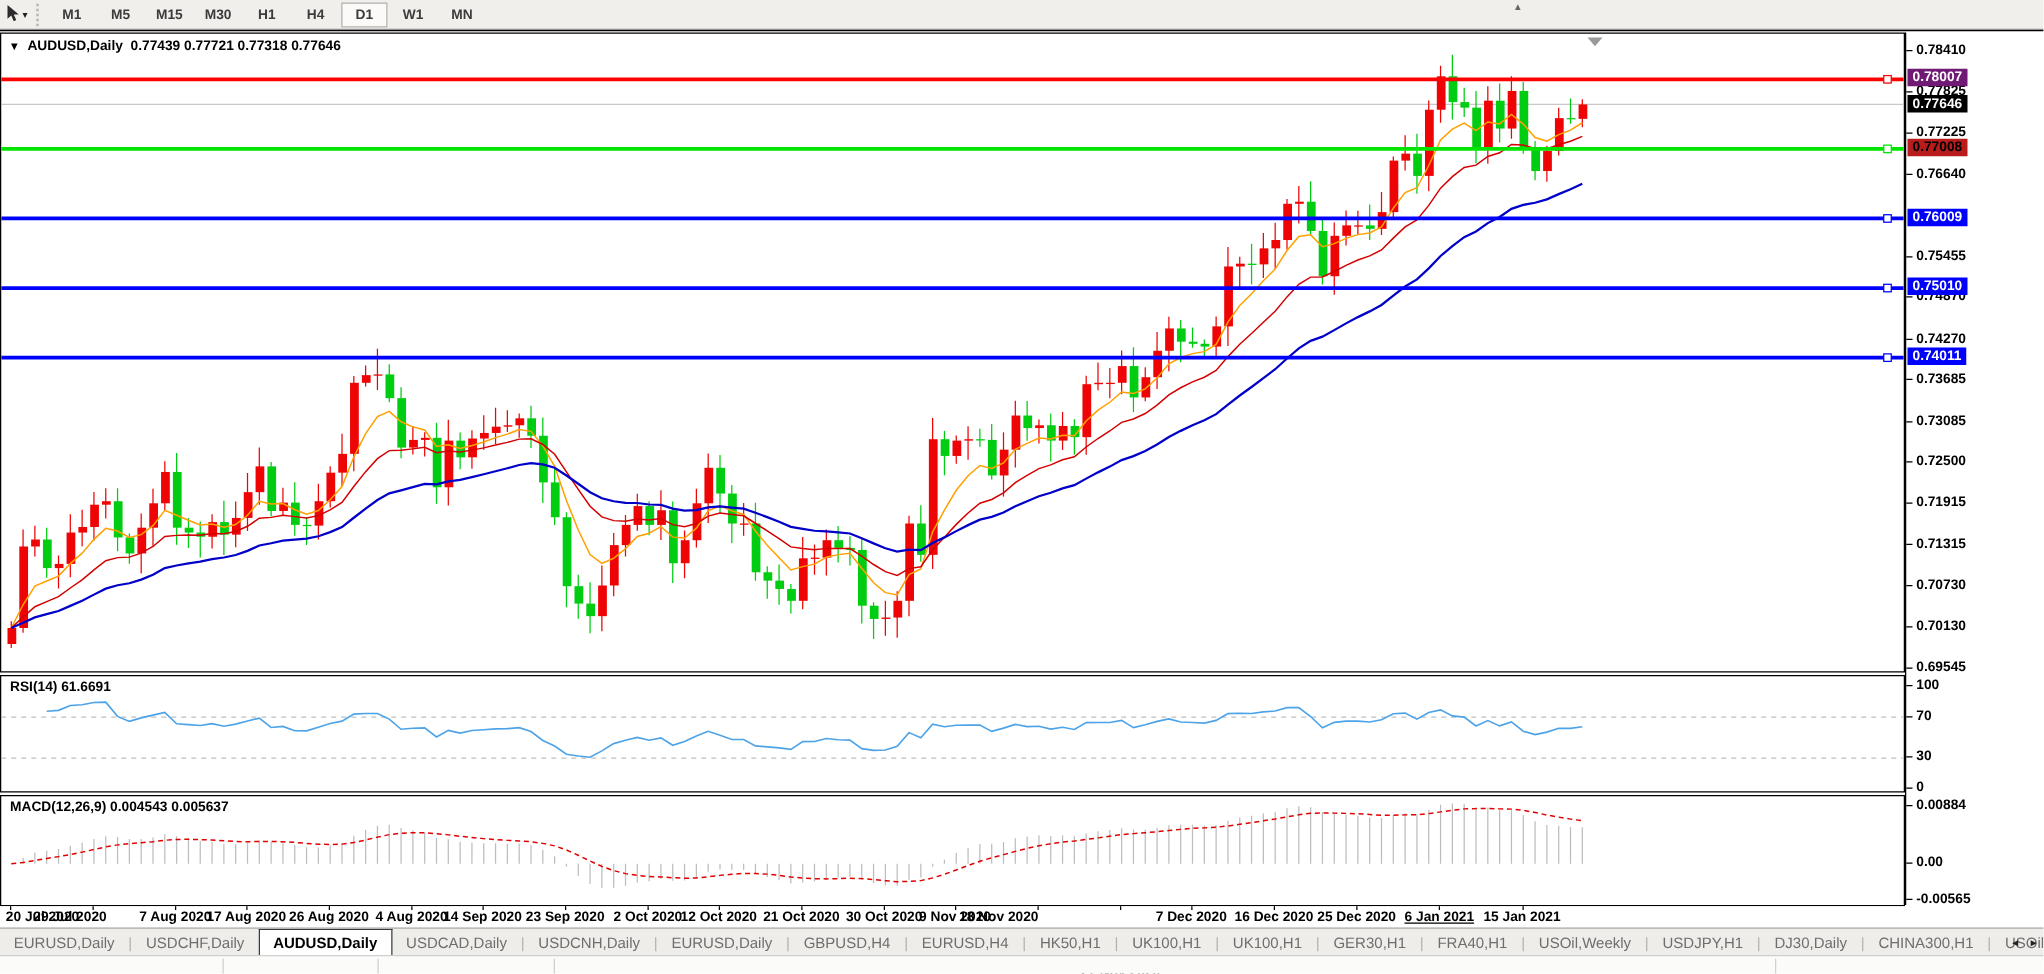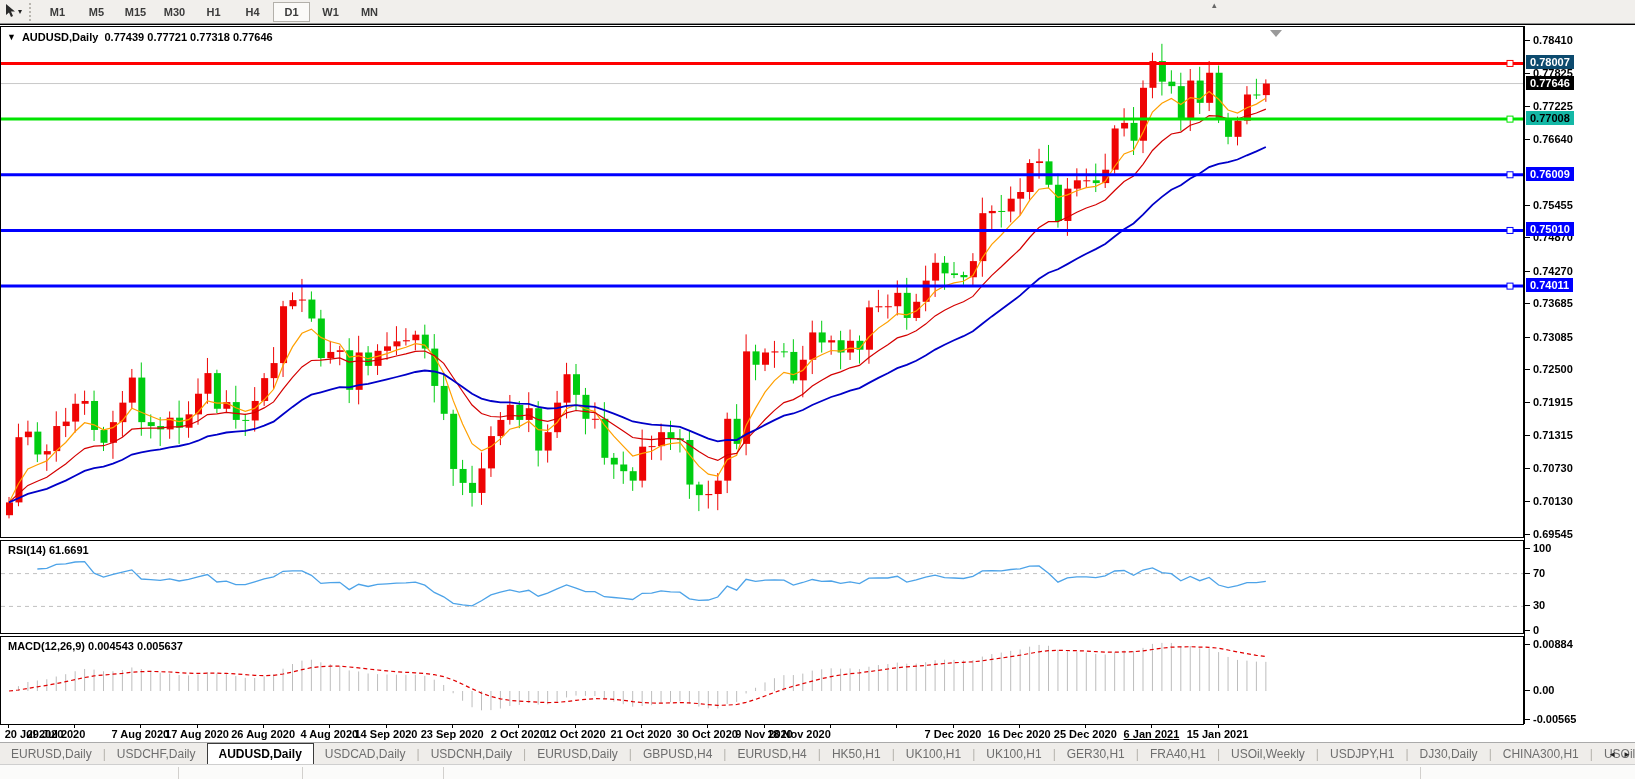--- a/index.html
+++ b/index.html
@@ -559,22 +559,22 @@
         <div class="ptick" style="top: 370px;">0.71915</div>
         <div class="ptick-dash" style="top: 376px;"></div>
         <div class="ptick" style="top: 403px;">0.71315</div>
         <div class="ptick-dash" style="top: 409px;"></div>
         <div class="ptick" style="top: 436px;">0.70730</div>
         <div class="ptick-dash" style="top: 442px;"></div>
         <div class="ptick" style="top: 469px;">0.70130</div>
         <div class="ptick-dash" style="top: 475px;"></div>
         <div class="ptick" style="top: 502px;">0.69545</div>
         <div class="ptick-dash" style="top: 508px;"></div>
-        <div class="plabel" style="background: #0c4a6e; color: rgb(255, 255, 255); top: 29px;">0.78007</div>
-        <div class="plabel" style="background: #14b8a6; color: rgb(0, 0, 0); top: 85px;">0.77008</div>
+        <div class="plabel" style="background: #701a75; color: rgb(255, 255, 255); top: 29px;">0.78007</div>
+        <div class="plabel" style="background: #b91c1c; color: rgb(0, 0, 0); top: 85px;">0.77008</div>
         <div class="plabel" style="background: rgb(0, 0, 255); color: rgb(255, 255, 255); top: 141px;">0.76009</div>
         <div class="plabel" style="background: rgb(0, 0, 255); color: rgb(255, 255, 255); top: 196px;">0.75010</div>
         <div class="plabel" style="background: rgb(0, 0, 255); color: rgb(255, 255, 255); top: 252px;">0.74011</div>
         <div class="plabel" style="background: rgb(0, 0, 0); color: rgb(255, 255, 255); top: 50px;">0.77646</div>
         <div class="ptick" style="top: 516px;">100</div>
         <div class="ptick-dash" style="top: 522px;"></div>
         <div class="ptick" style="top: 541px;">70</div>
         <div class="ptick-dash" style="top: 547px;"></div>
         <div class="ptick" style="top: 573px;">30</div>
         <div class="ptick-dash" style="top: 579px;"></div>

